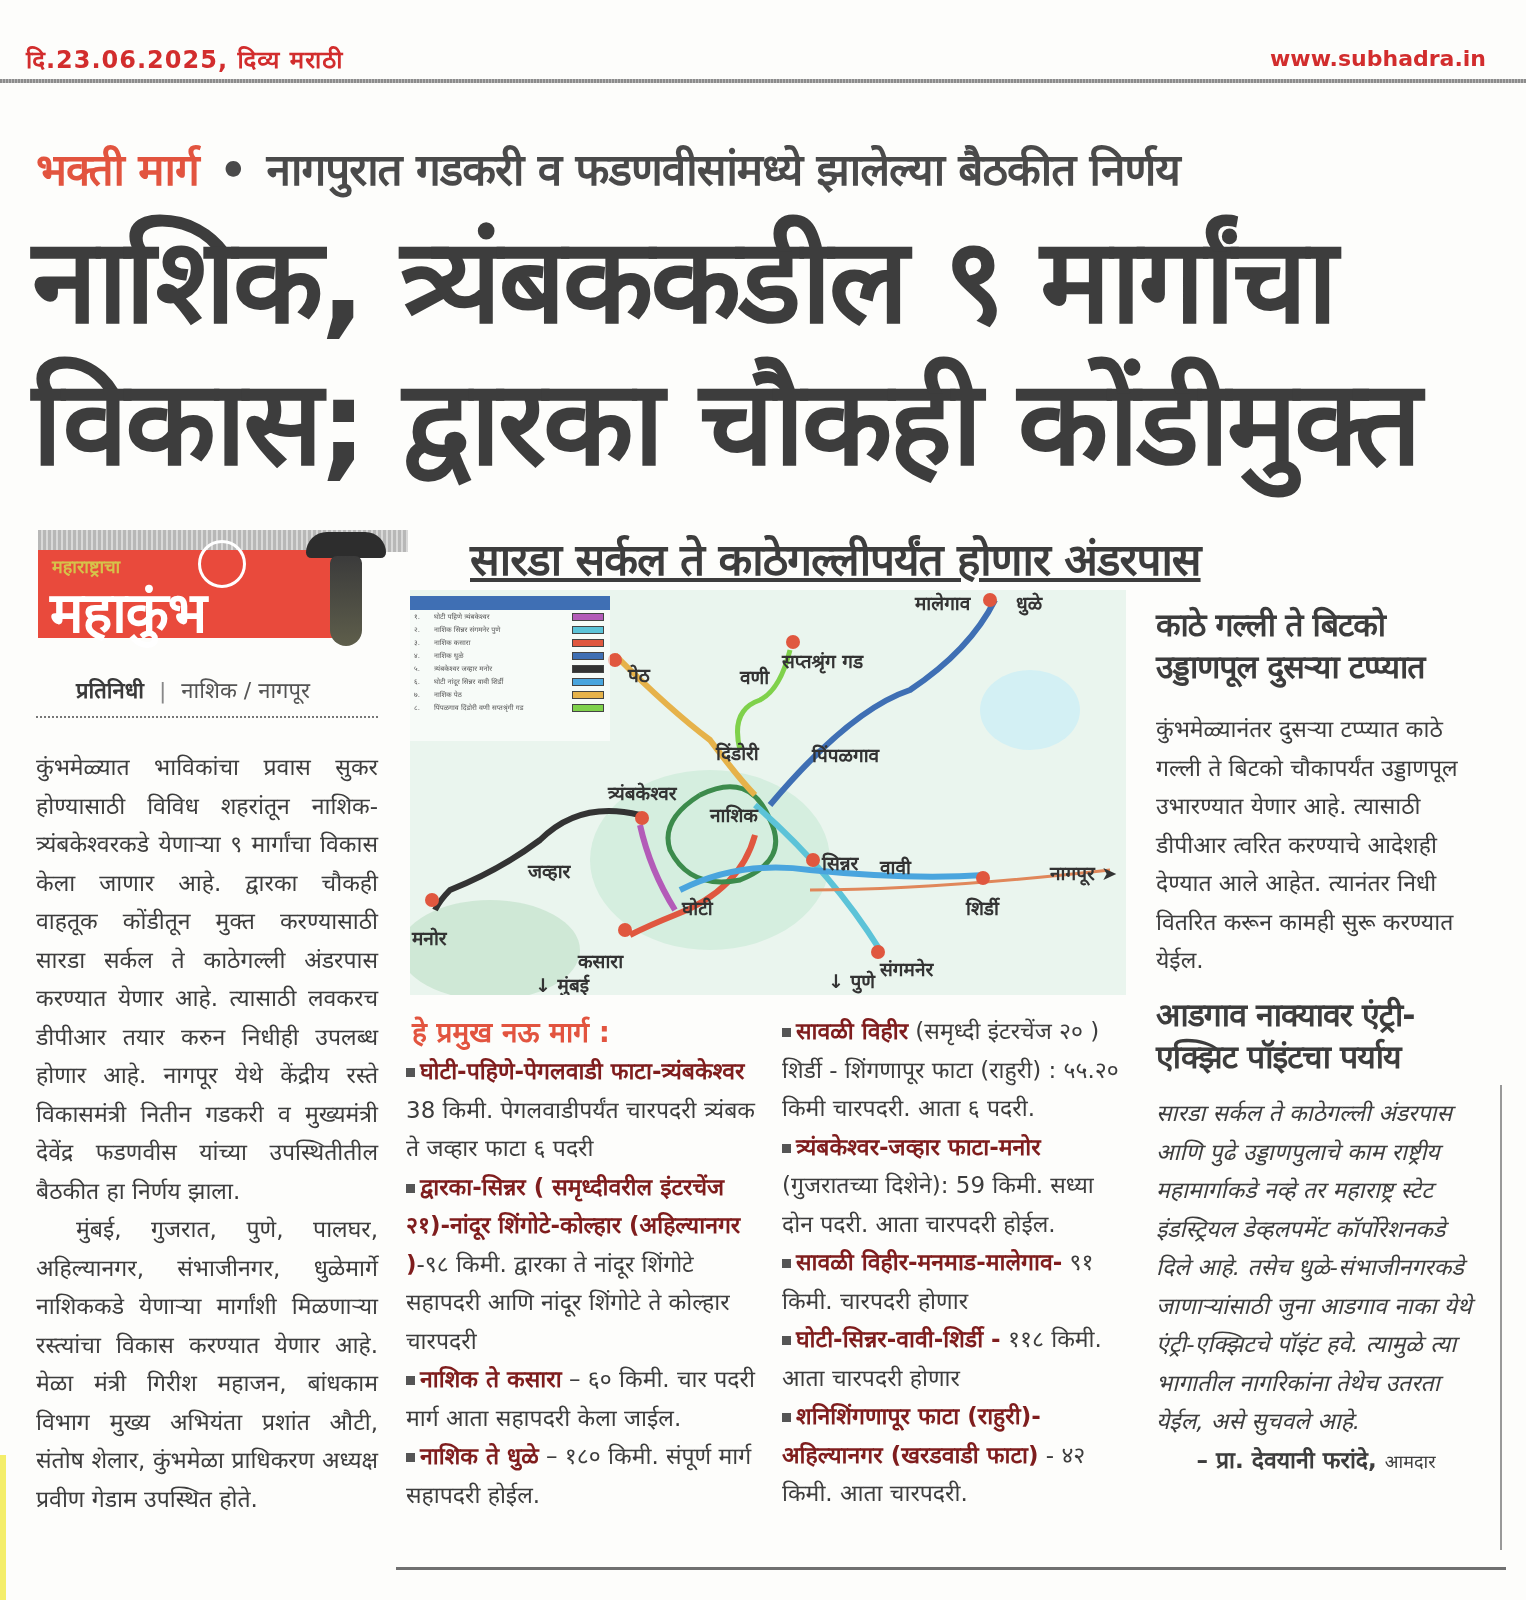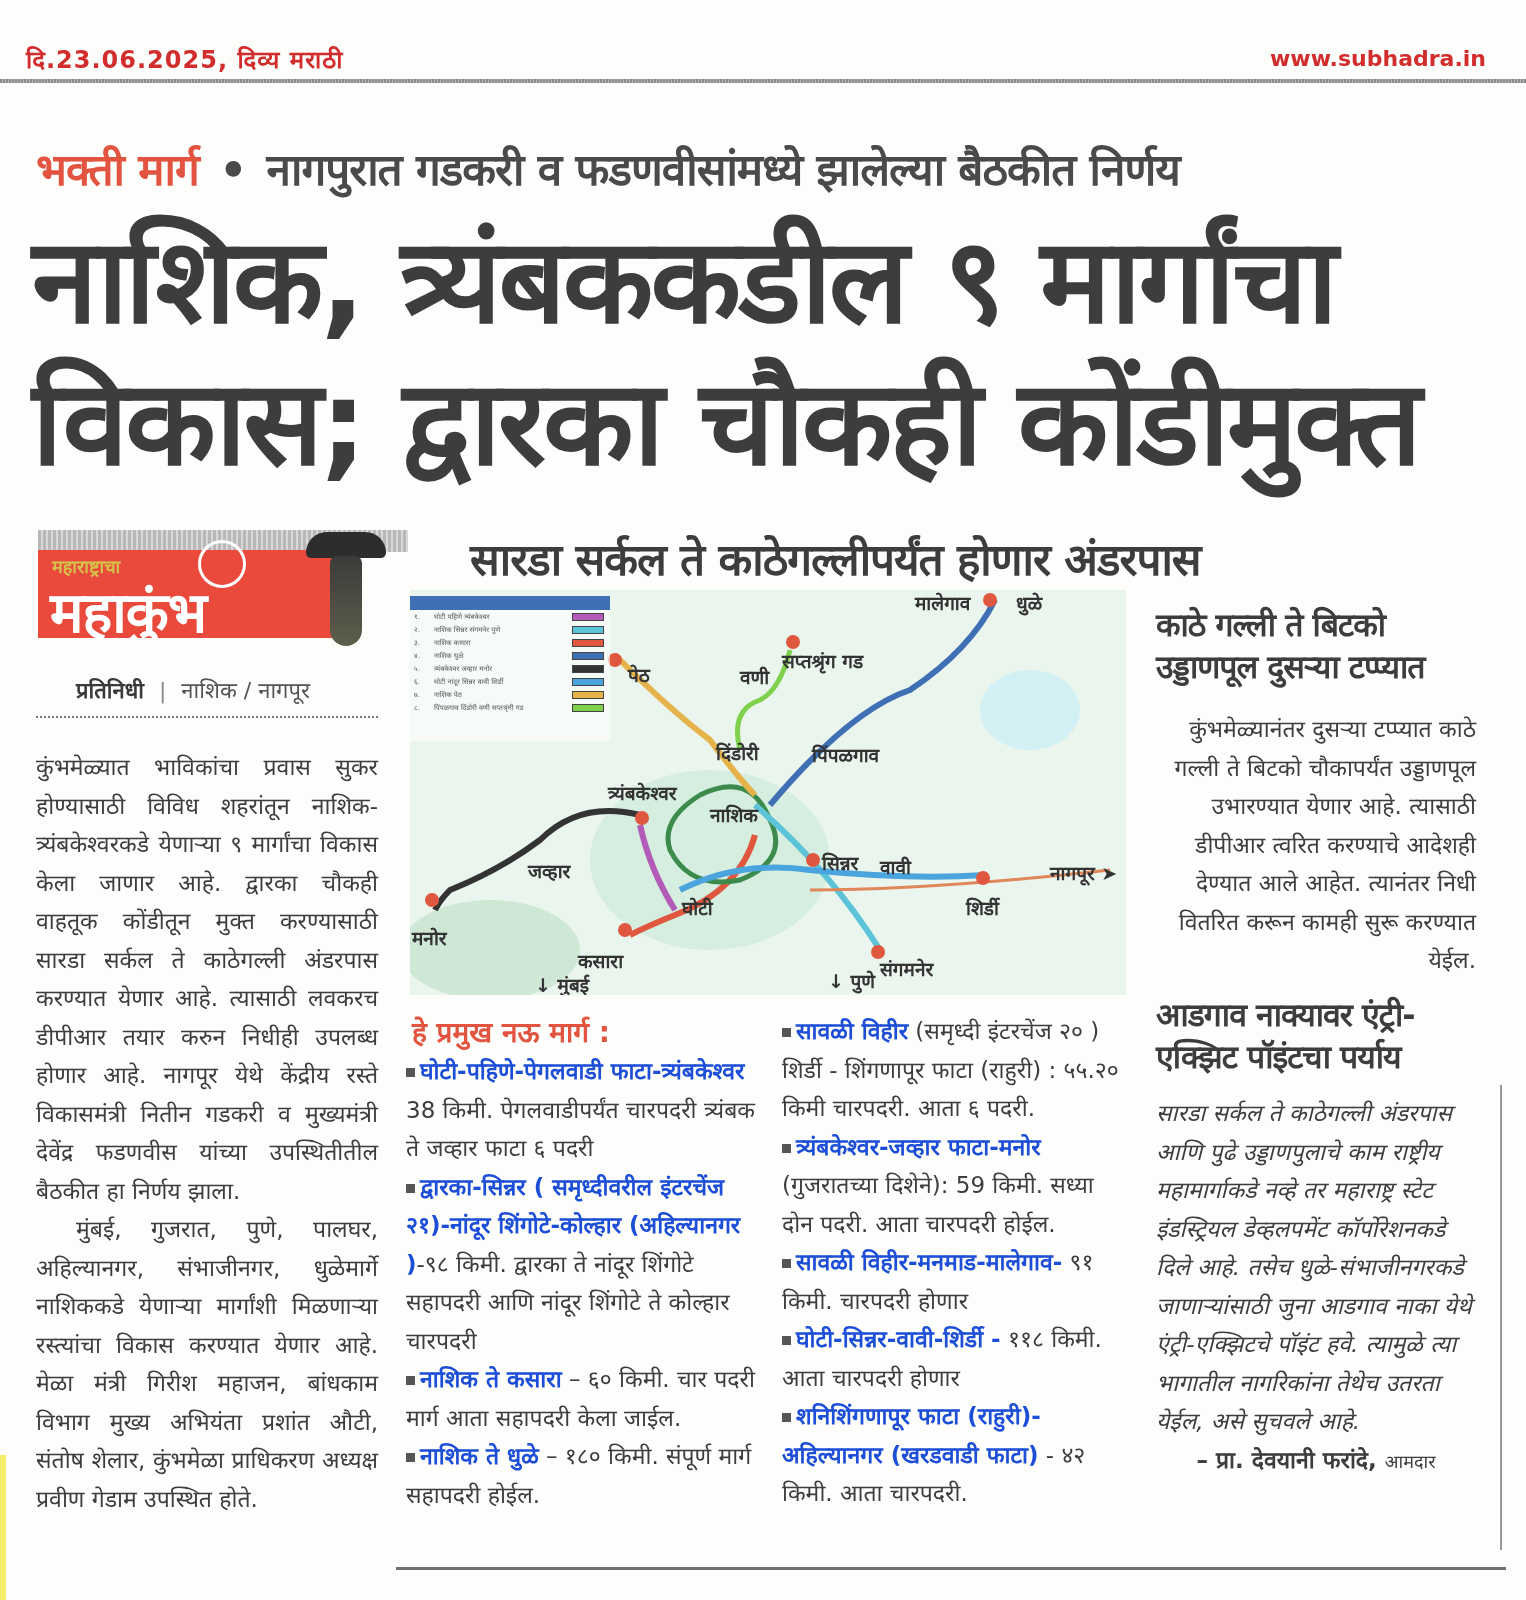--- a/index.html
+++ b/index.html
@@ -29,40 +29,40 @@
 
   .byline { position: absolute; left: 48px; top: 674px; font-size: 22px; color: #555; }
   .byline b { color: #3a3a3a; margin-left: 28px; }
   .byline .sep { margin: 0 8px; color: #888; }
   .dotrule { position: absolute; left: 36px; top: 716px; width: 342px; border-top: 2px dotted #777; }
 
   .col { position: absolute; font-size: 23px; line-height: 38.5px; color: #3d3d3d; }
   .col.left { left: 36px; top: 748px; width: 342px; text-align: justify; }
   .col.left p + p { text-indent: 40px; }
 
-  .subhead { position: absolute; left: 470px; top: 528px; font-size: 44px; font-weight: bold; color: #3d3d3d; white-space: nowrap; letter-spacing: -1px; }
+  .subhead { position: absolute; left: 470px; top: 528px; font-size: 44px; font-weight: bold; color: #3d3d3d; white-space: nowrap; letter-spacing: -1px; text-decoration: underline; }
 
   .map { position: absolute; left: 410px; top: 590px; width: 716px; height: 405px; background: #eef6f1; overflow: hidden; }
   .map svg { position: absolute; left: 0; top: 0; }
   .map .lbl { position: absolute; font-size: 19px; font-weight: bold; color: #333; white-space: nowrap; }
   .legend { position: absolute; left: 0; top: 6px; width: 200px; height: 145px; background: rgba(255,255,255,0.6); }
   .legend .hdr { height: 14px; background: #3f6fb4; }
   .legend .row { display: flex; align-items: center; height: 13px; font-size: 7px; color: #555; padding-left: 4px; }
   .legend .row .n { width: 20px; }
   .legend .row .t { flex: 1; }
   .legend .row .sw { width: 32px; height: 8px; margin-right: 6px; border: 1px solid #444; }
 
   .routes-title { position: absolute; left: 412px; top: 1012px; font-size: 28px; font-weight: bold; color: #e2543f; }
   .col.mid1 { left: 406px; top: 1052px; width: 350px; }
   .col.mid2 { left: 782px; top: 1012px; width: 345px; }
-  .route b { color: #1d4ed8; }
+  .route b { color: #7f1d1d; }
   .route .sq { display: inline-block; width: 9px; height: 9px; background: #555; margin-right: 5px; vertical-align: middle; }
 
   .side-h { position: absolute; left: 1156px; font-size: 32px; line-height: 42px; font-weight: bold; color: #3d3d3d; letter-spacing: -1px; }
-  .col.side1 { left: 1156px; top: 710px; width: 320px; text-align: right; }
+  .col.side1 { left: 1156px; top: 710px; width: 320px; }
   .col.side2 { left: 1156px; top: 1094px; width: 320px; font-style: italic; }
   .col.side2 .quote-by { font-style: normal; font-weight: bold; text-align: center; }
   .col.side2 .quote-by small { font-weight: normal; font-size: 18px; }
   .vrule { position: absolute; left: 1500px; top: 1085px; width: 2px; height: 465px; background: #999; }
   .bottomrule { position: absolute; left: 396px; top: 1567px; width: 1110px; height: 3px; background: #707070; }
   .scan-edge { position: absolute; left: 0; top: 1455px; width: 6px; height: 145px; background: #f4ee6a; }
 </style>
 </head>
 <body>
 

